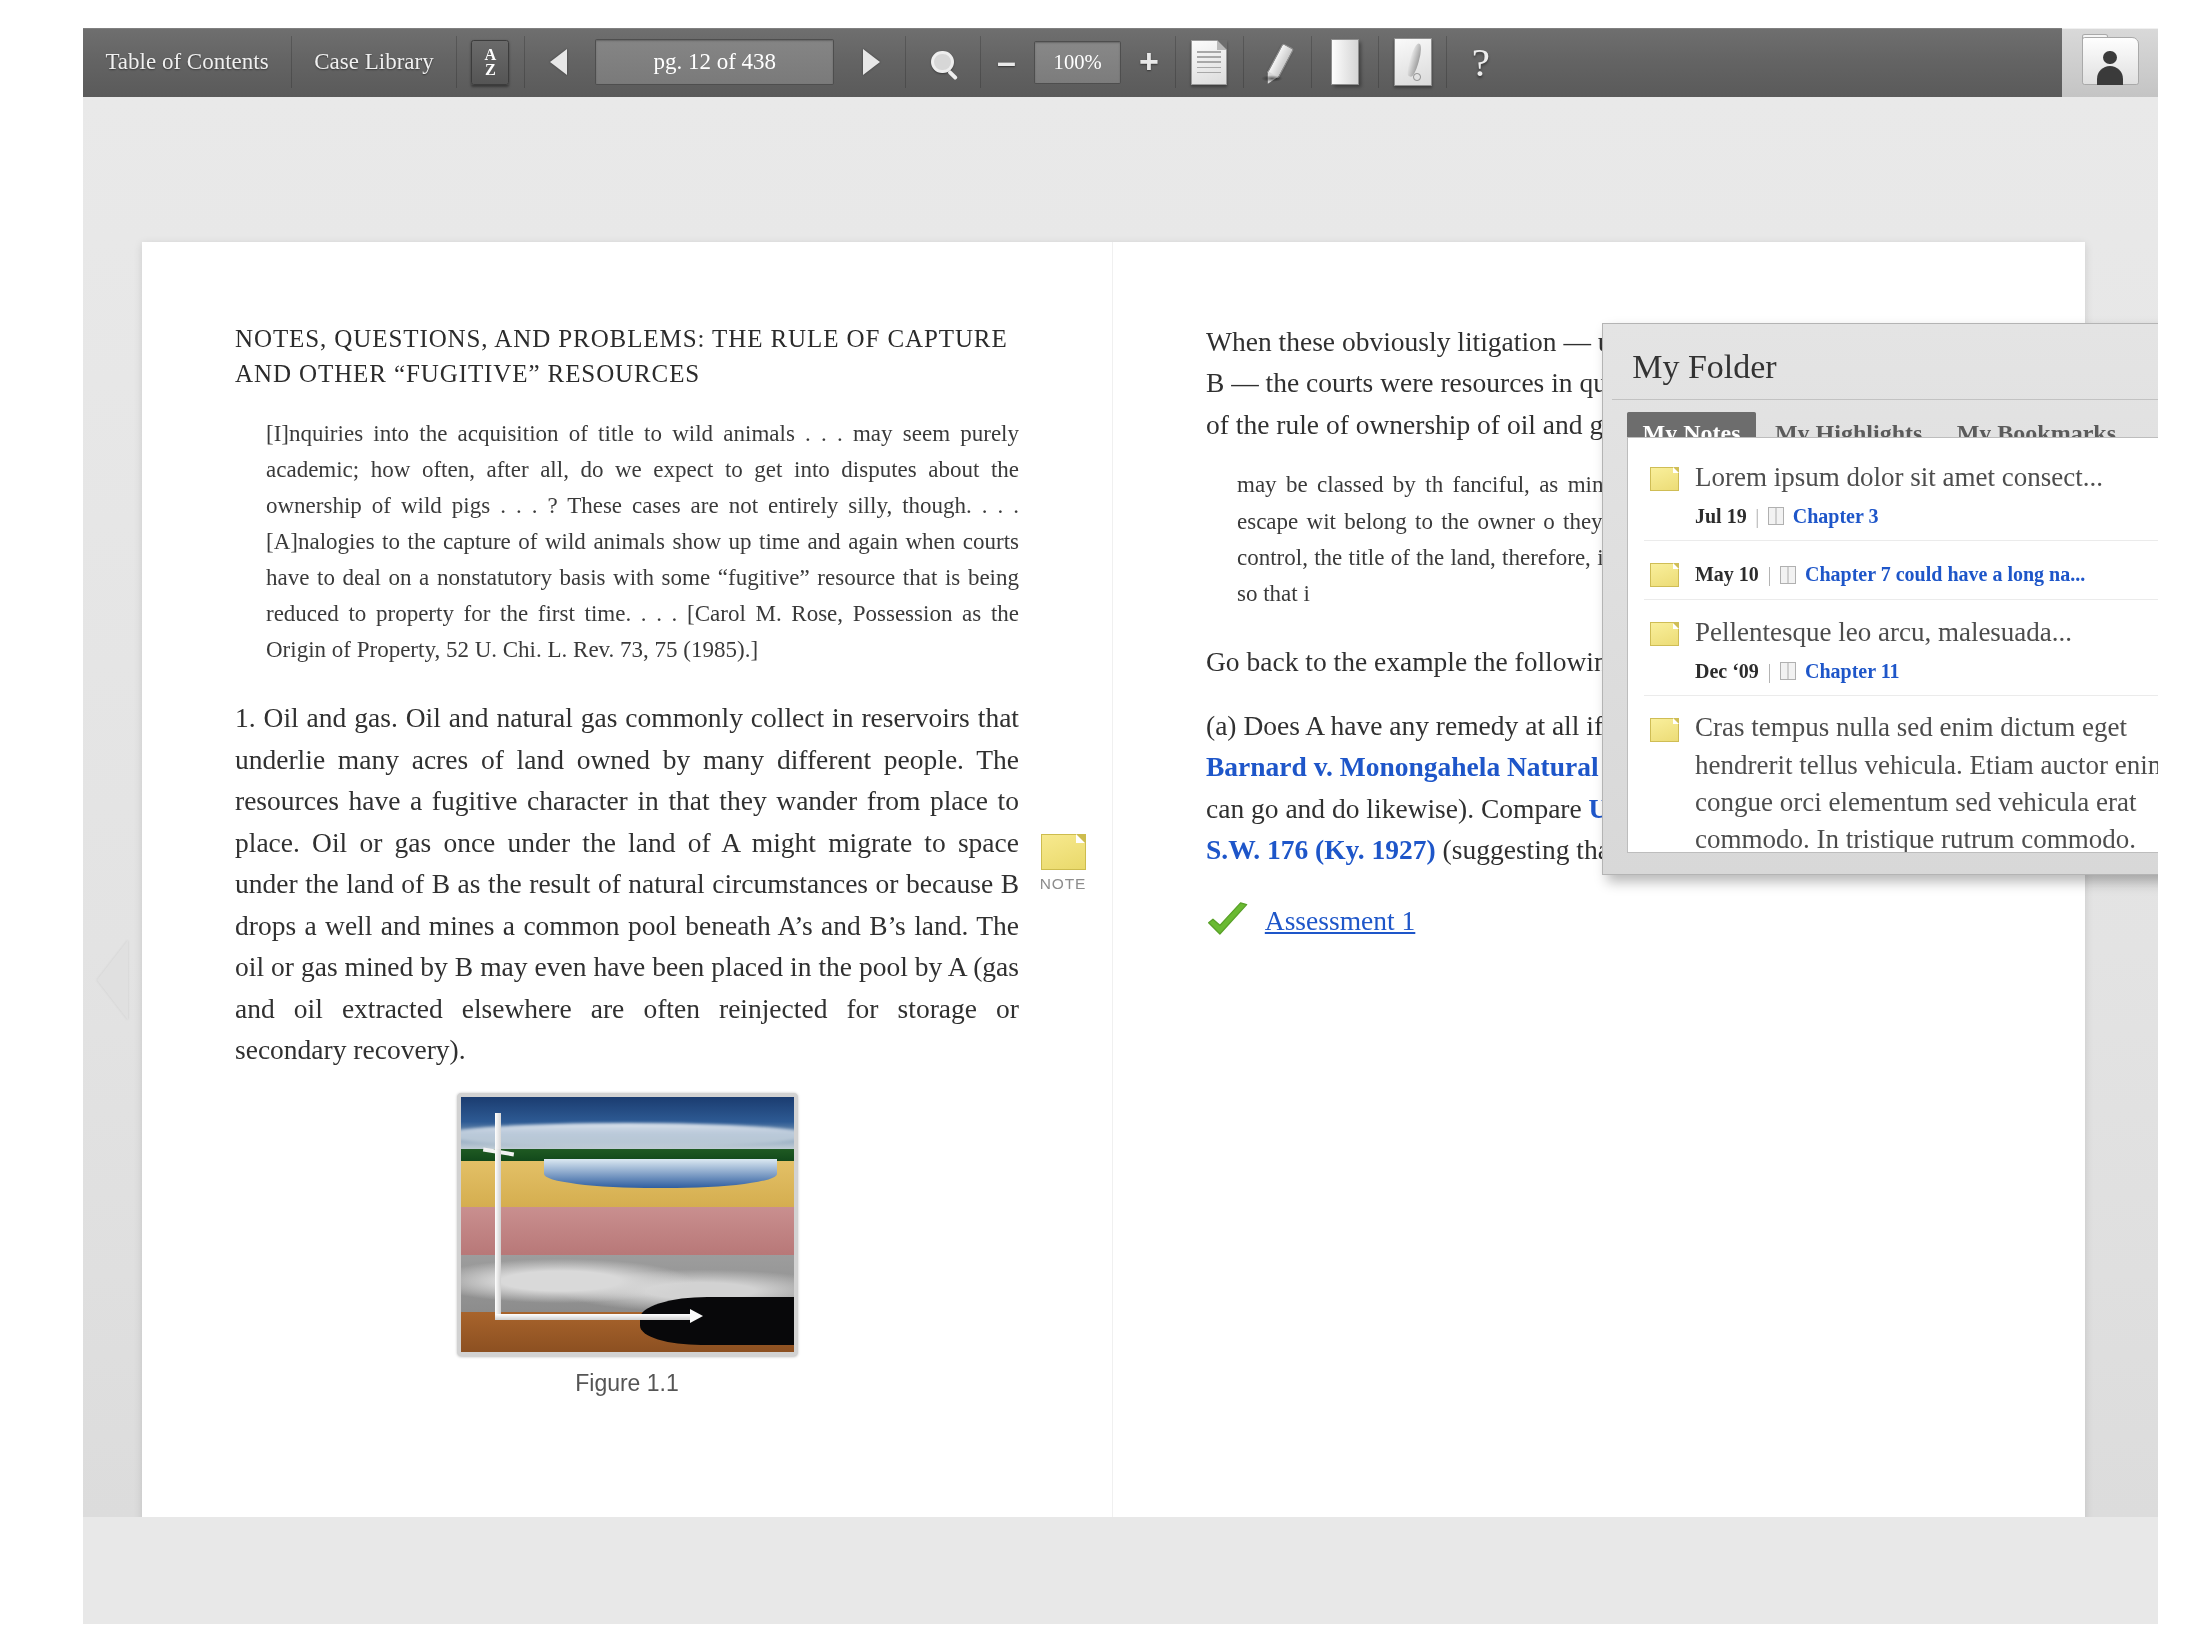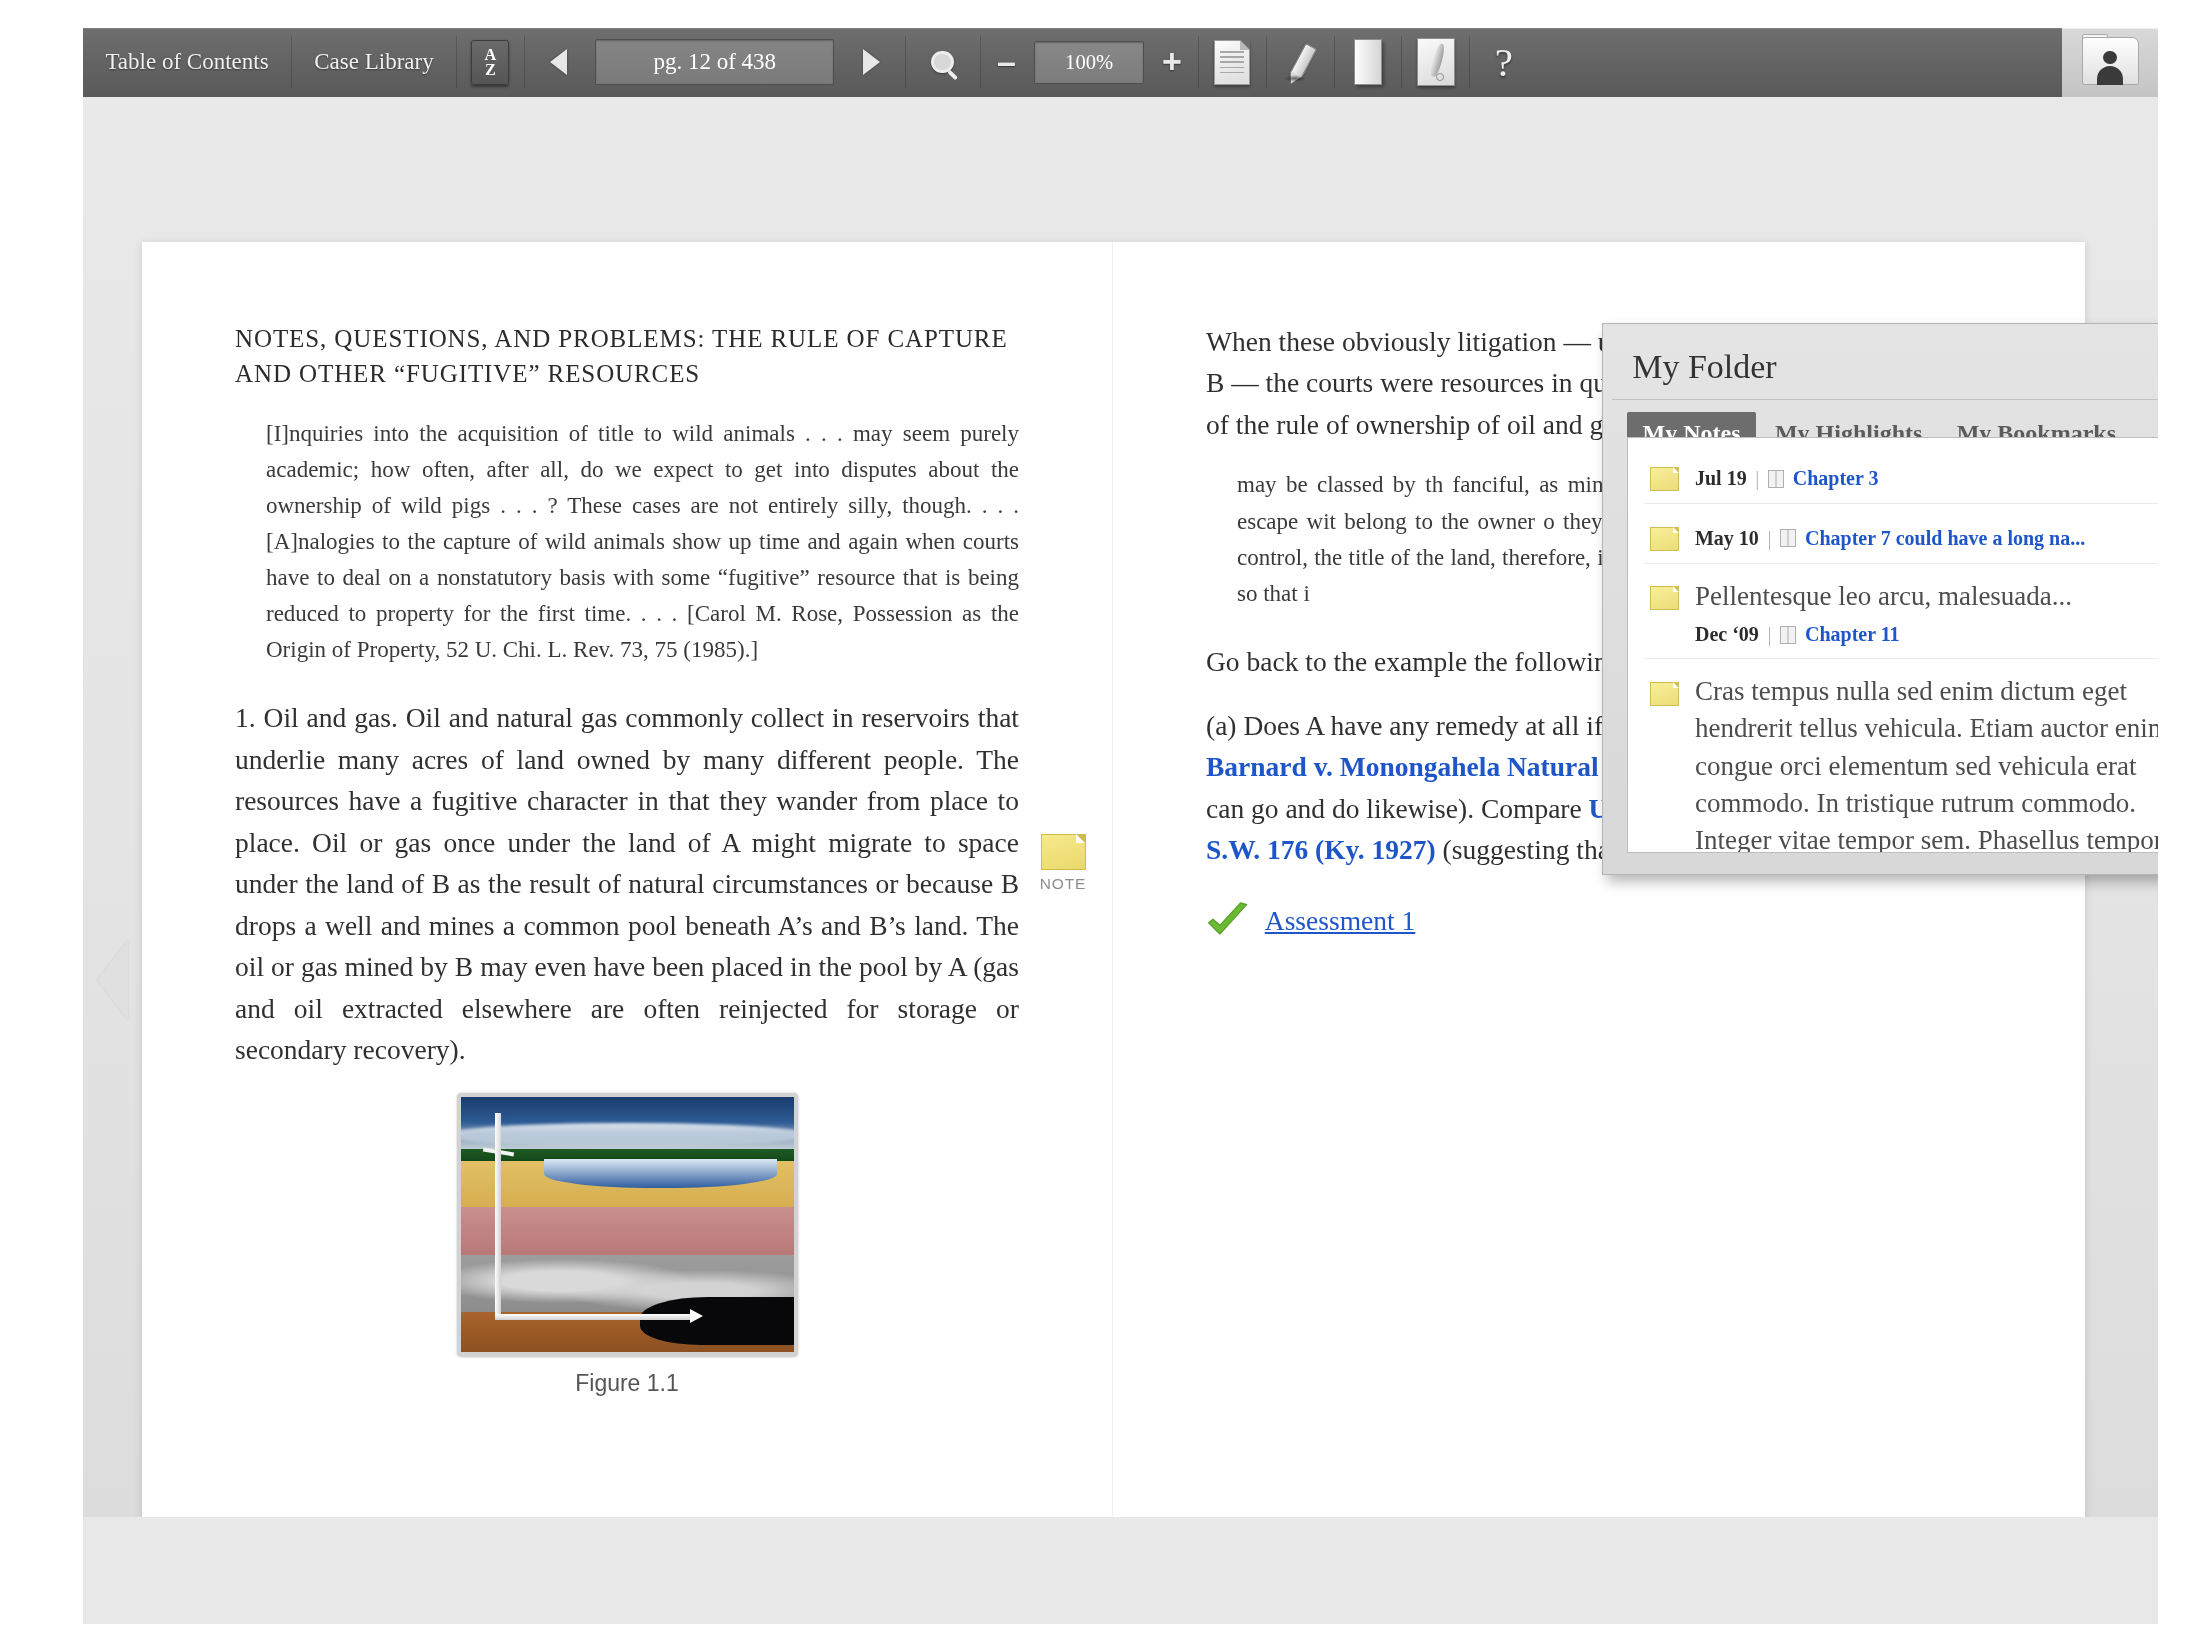--- a/index.html
+++ b/index.html
@@ -152,21 +152,21 @@
 
   .zoom-minus, .zoom-plus {
     width: 52px; display:flex; align-items:center; justify-content:center;
     cursor: pointer;
   }
   .zoom-minus span, .zoom-plus span {
     color:#e9e9e9; font-family:"Liberation Sans",sans-serif; font-size: 34px; font-weight:700;
     text-shadow:0 0.9px 1.7px rgba(0,0,0,0.45); line-height: 0.7;
   }
   .zoombox {
-    width: 110px; height: 43px; margin: 13px 1.7px;
+    width: 87px; height: 43px; margin: 13px 1.7px;
     background: linear-gradient(180deg,#888,#7c7c7c);
     border: 0.9px solid #4e4e4e; border-radius: 1.7px;
     display:flex; align-items:center; justify-content:center;
     color:#fff; font-size: 20.6px;
     box-shadow: inset 0 0.9px 1.7px rgba(0,0,0,0.25);
     cursor: text;
   }
 
   
   .ic-doc {
@@ -665,20 +665,21 @@
             <div class="ftab-item">My Highlights</div>
             <div class="ftab-item">My Bookmarks</div>
           </div>
 
           <div class="notes-list">
             <div class="notes-scroll">
 
               <div class="note-row">
                 <div class="note-ic"></div>
                 <div class="note-main">
+                  <div class="note-text">Lorem ipsum dolor sit amet consect...</div>
                   <div class="note-meta">
                     <span>Jul 19</span>
                     <span class="pipe">|</span>
                     <span class="chap-ic"></span>
                     <span class="chap-link">Chapter 3</span>
                   </div>
                 </div>
               </div>
 
               <div class="note-row">

